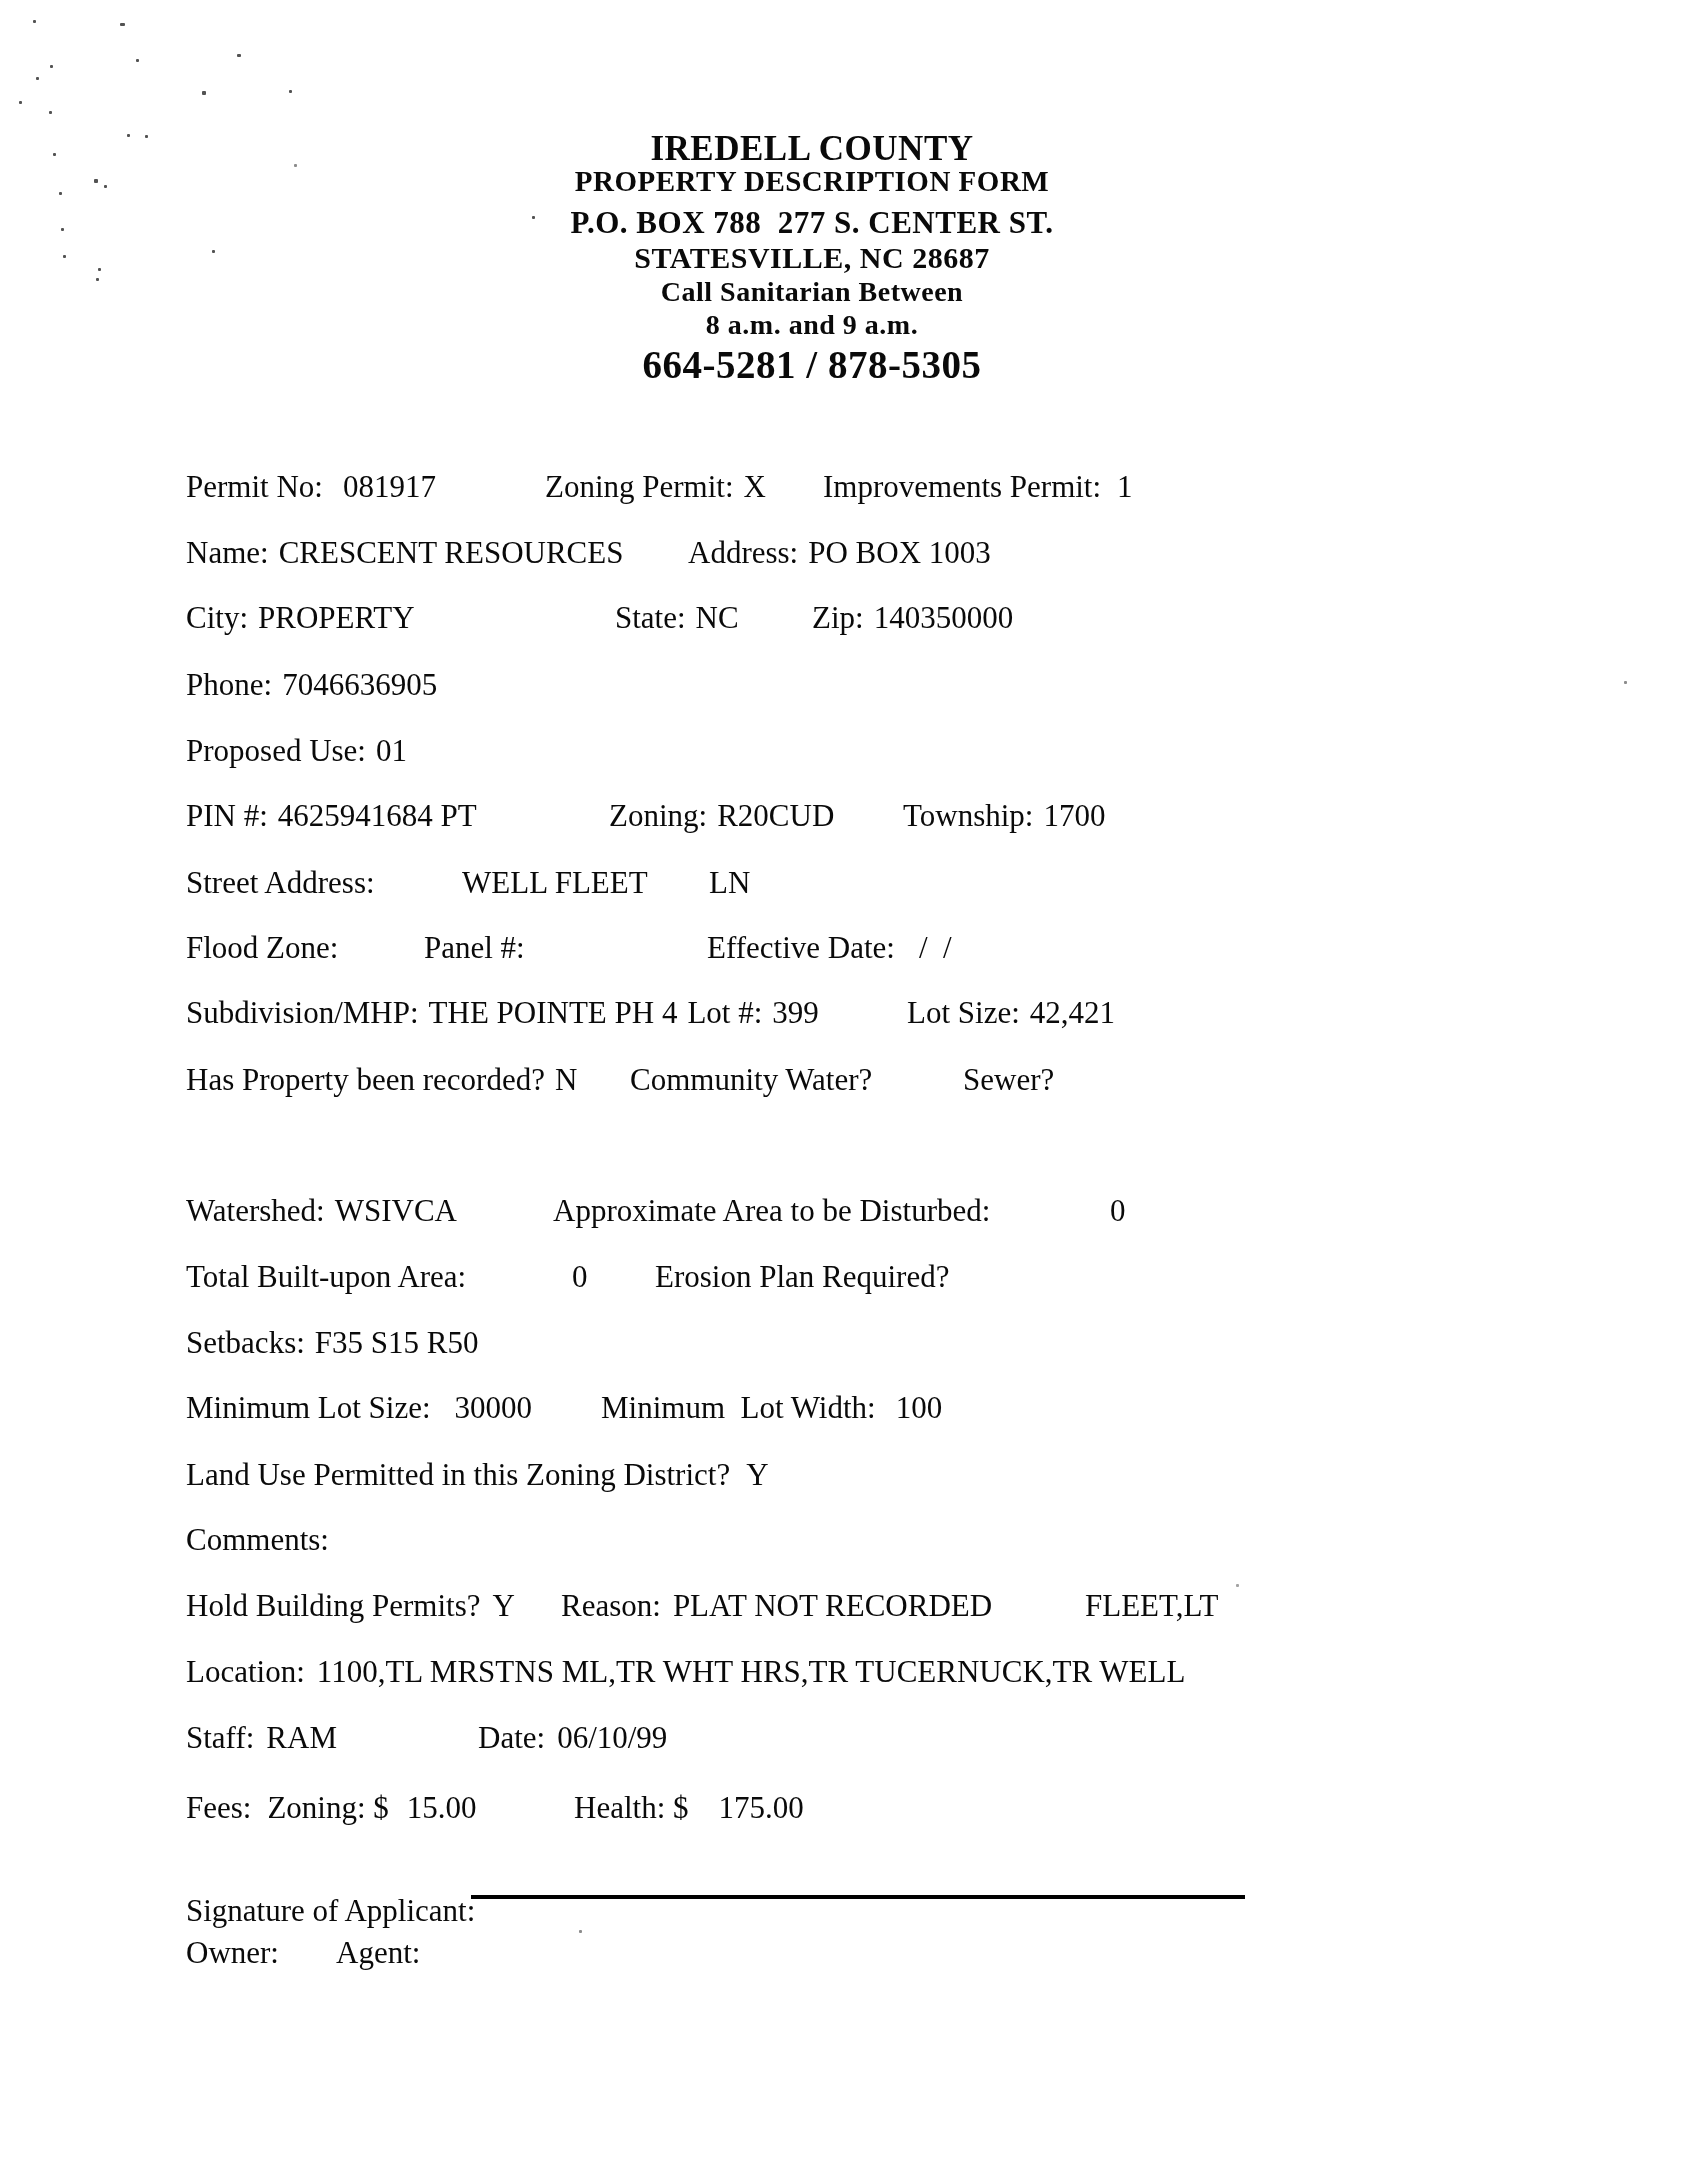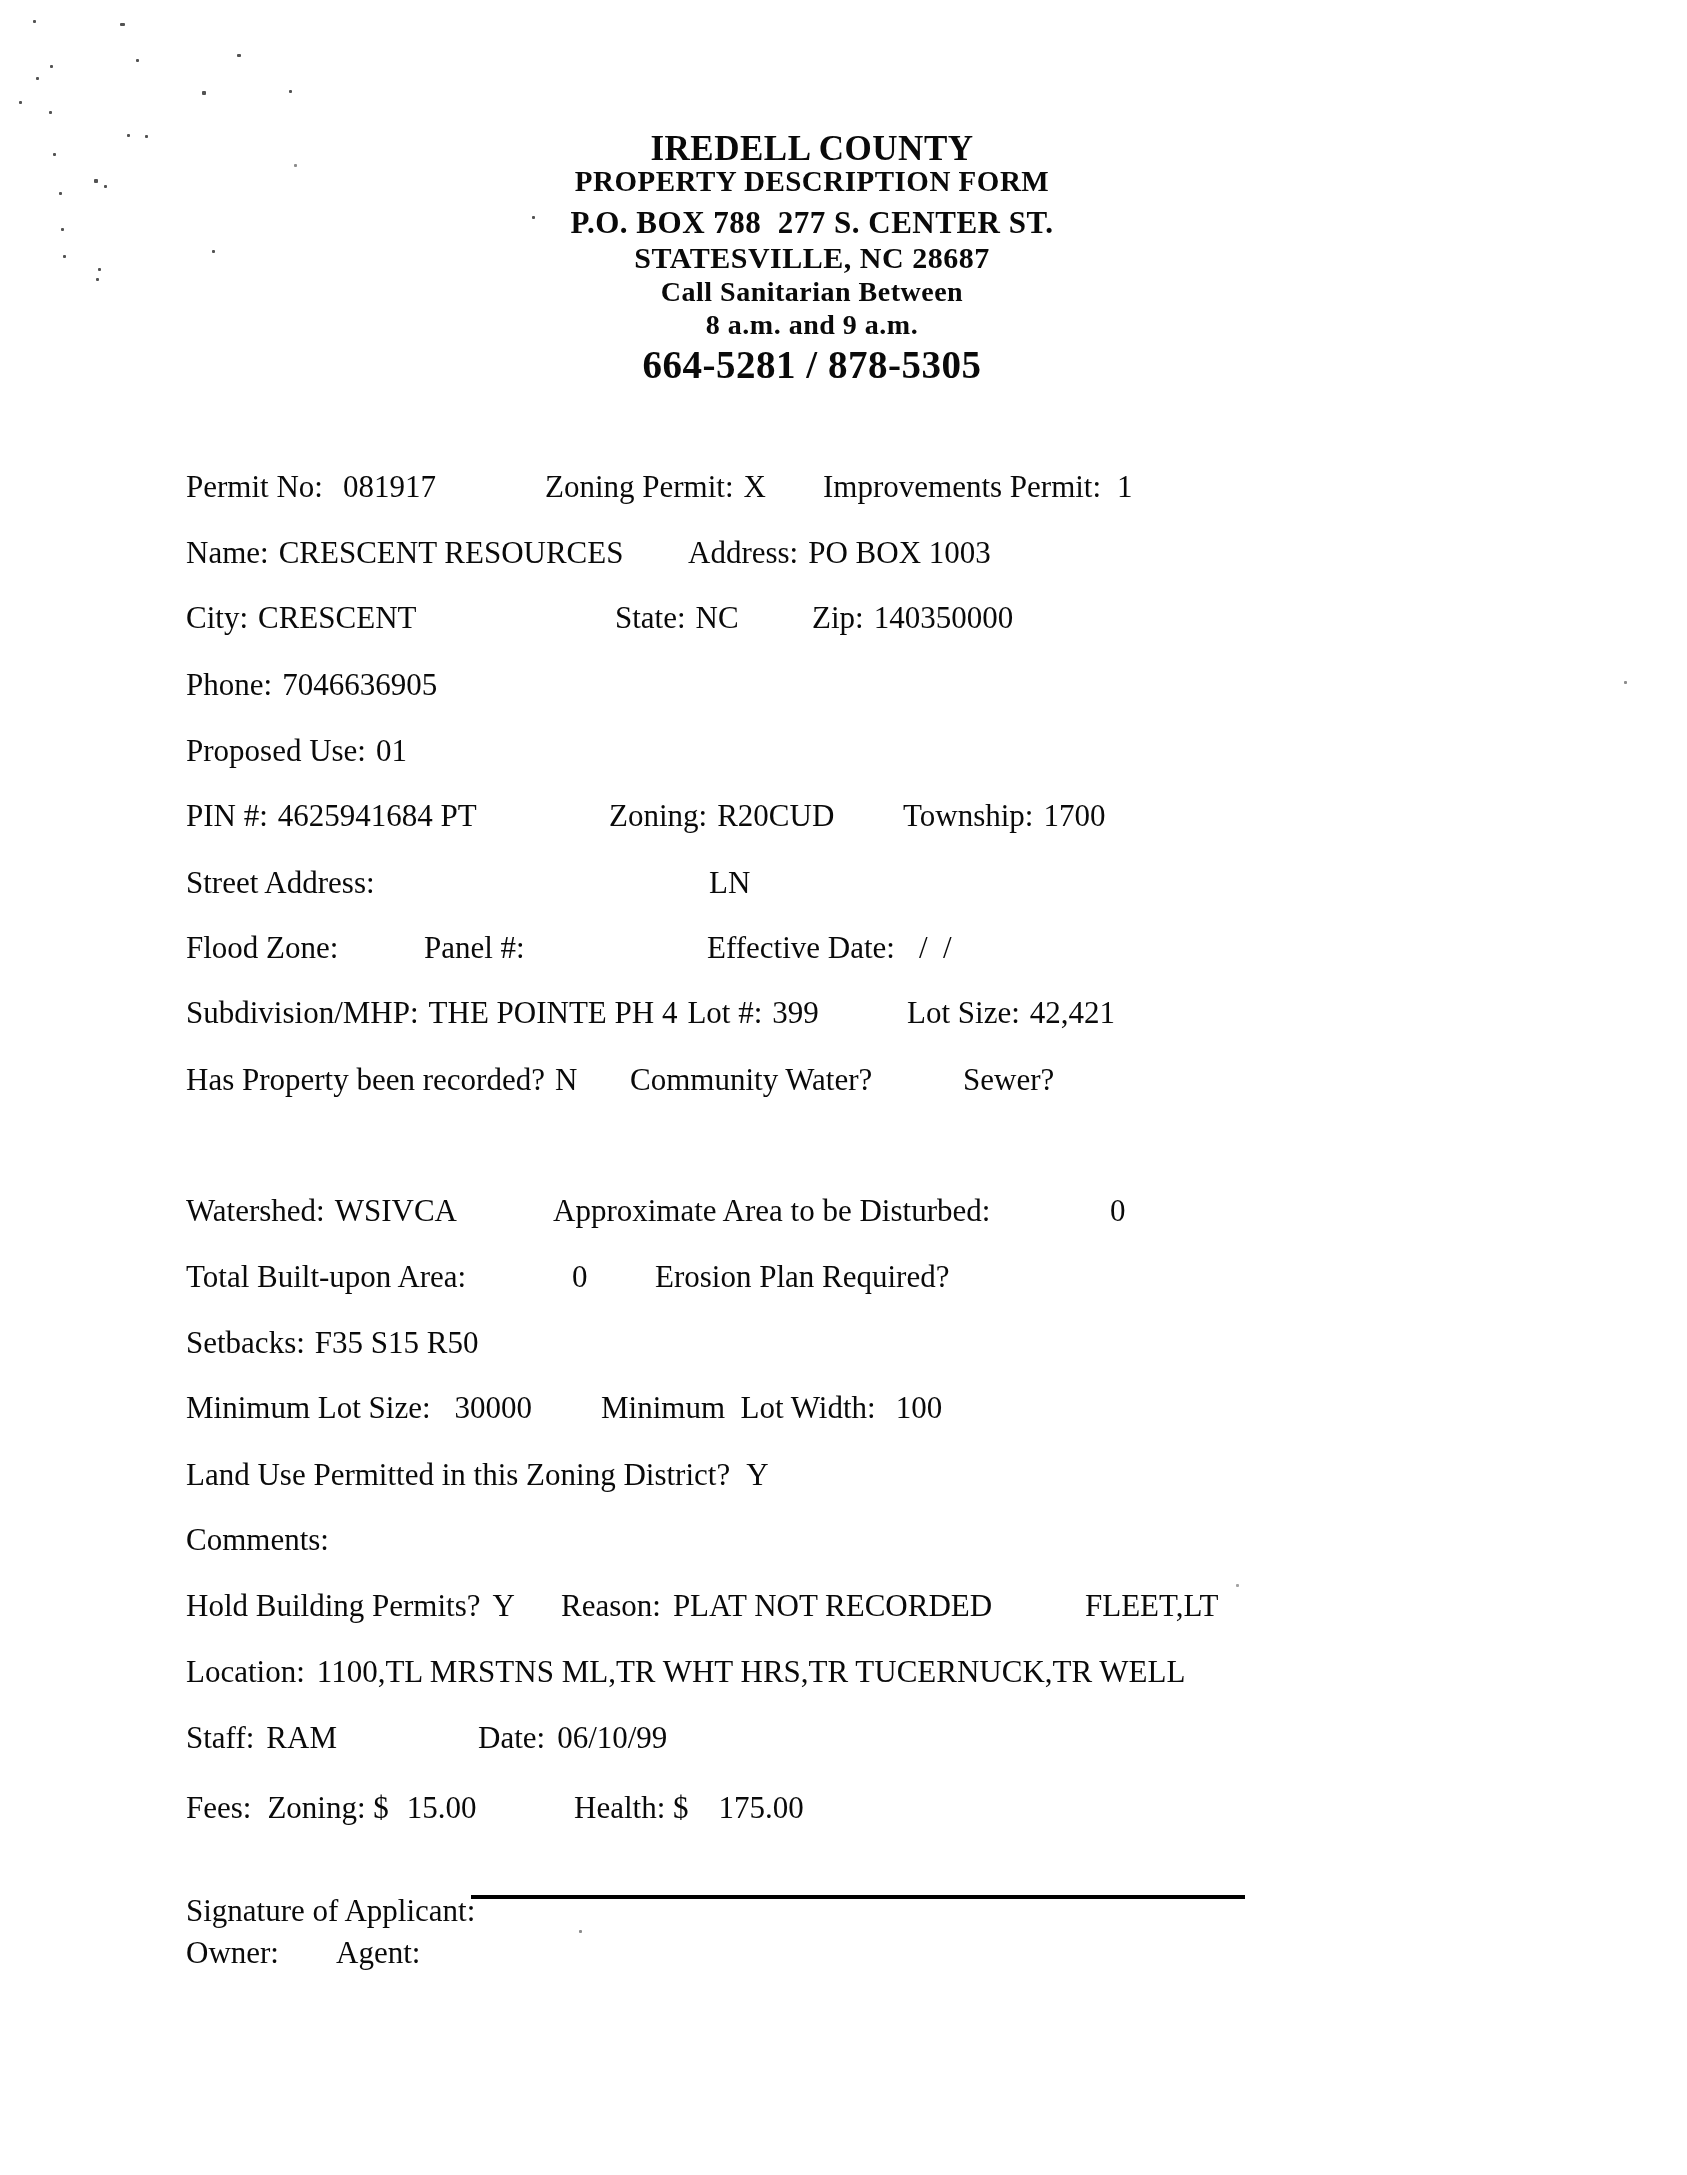--- a/index.html
+++ b/index.html
@@ -86,21 +86,21 @@
   </div>
 
   <div class="t" style="left:155px;top:499px">
     <span>Name:</span><span class="g10">CRESCENT RESOURCES</span>
   </div>
   <div class="t" style="left:657px;top:499px">
     <span>Address:</span><span class="g10">PO BOX 1003</span>
   </div>
 
   <div class="t" style="left:155px;top:564px">
-    <span>City:</span><span class="g10">CRESCENT</span>
+    <span>City:</span><span class="g10">PROPERTY</span>
   </div>
   <div class="t" style="left:584px;top:564px">
     <span>State:</span><span class="g10">NC</span>
   </div>
   <div class="t" style="left:781px;top:564px">
     <span>Zip:</span><span class="g10">140350000</span>
   </div>
 
   <div class="t" style="left:155px;top:631px">
     <span>Phone:</span><span class="g10">7046636905</span>
@@ -115,20 +115,23 @@
   </div>
   <div class="t" style="left:578px;top:762px">
     <span>Zoning:</span><span class="g10">R20CUD</span>
   </div>
   <div class="t" style="left:872px;top:762px">
     <span>Township:</span><span class="g10">1700</span>
   </div>
 
   <div class="t" style="left:155px;top:829px">
     <span>Street Address:</span>
+  </div>
+  <div class="t" style="left:431px;top:829px">
+    <span>WELL FLEET</span>
   </div>
   <div class="t" style="left:678px;top:829px">
     <span>LN</span>
   </div>
 
   <div class="t" style="left:155px;top:894px">
     <span>Flood Zone:</span>
   </div>
   <div class="t" style="left:393px;top:894px">
     <span>Panel #:</span>

